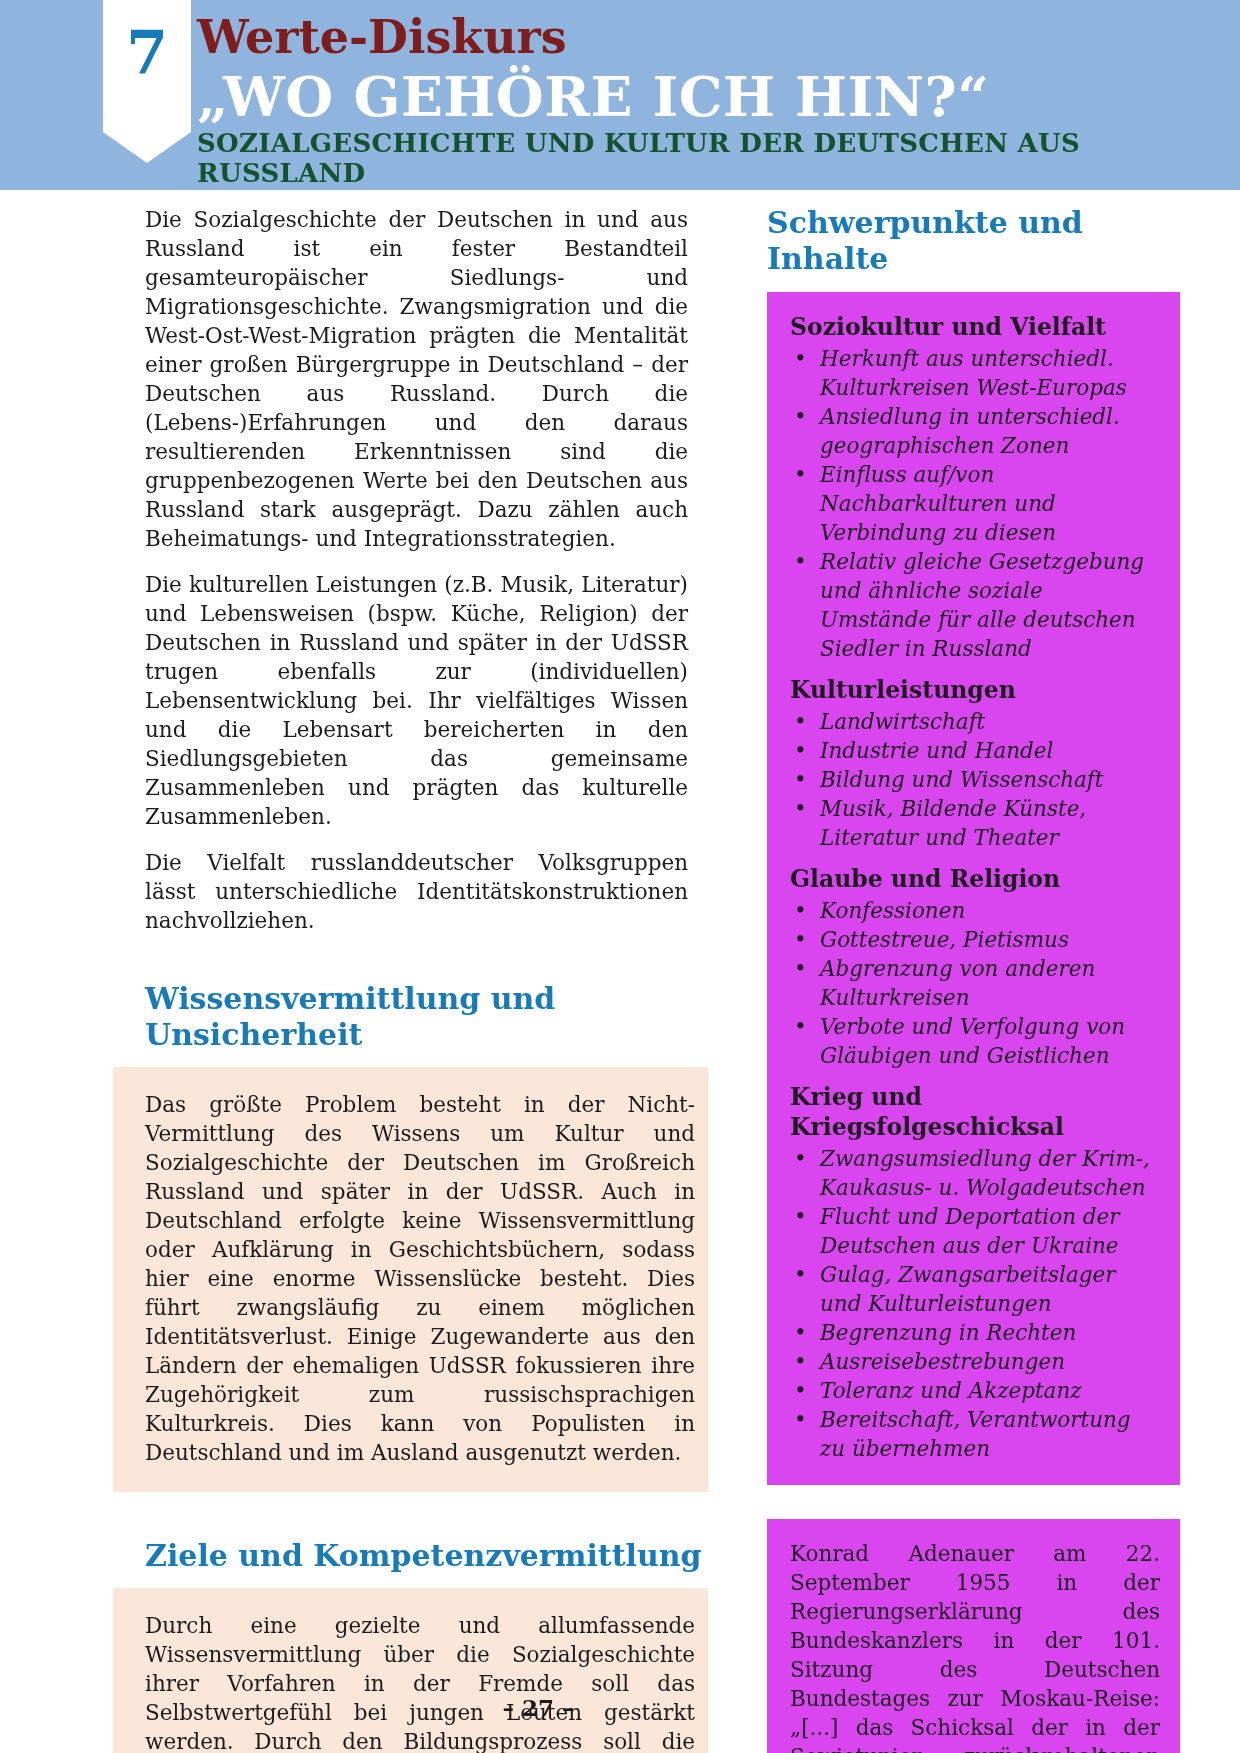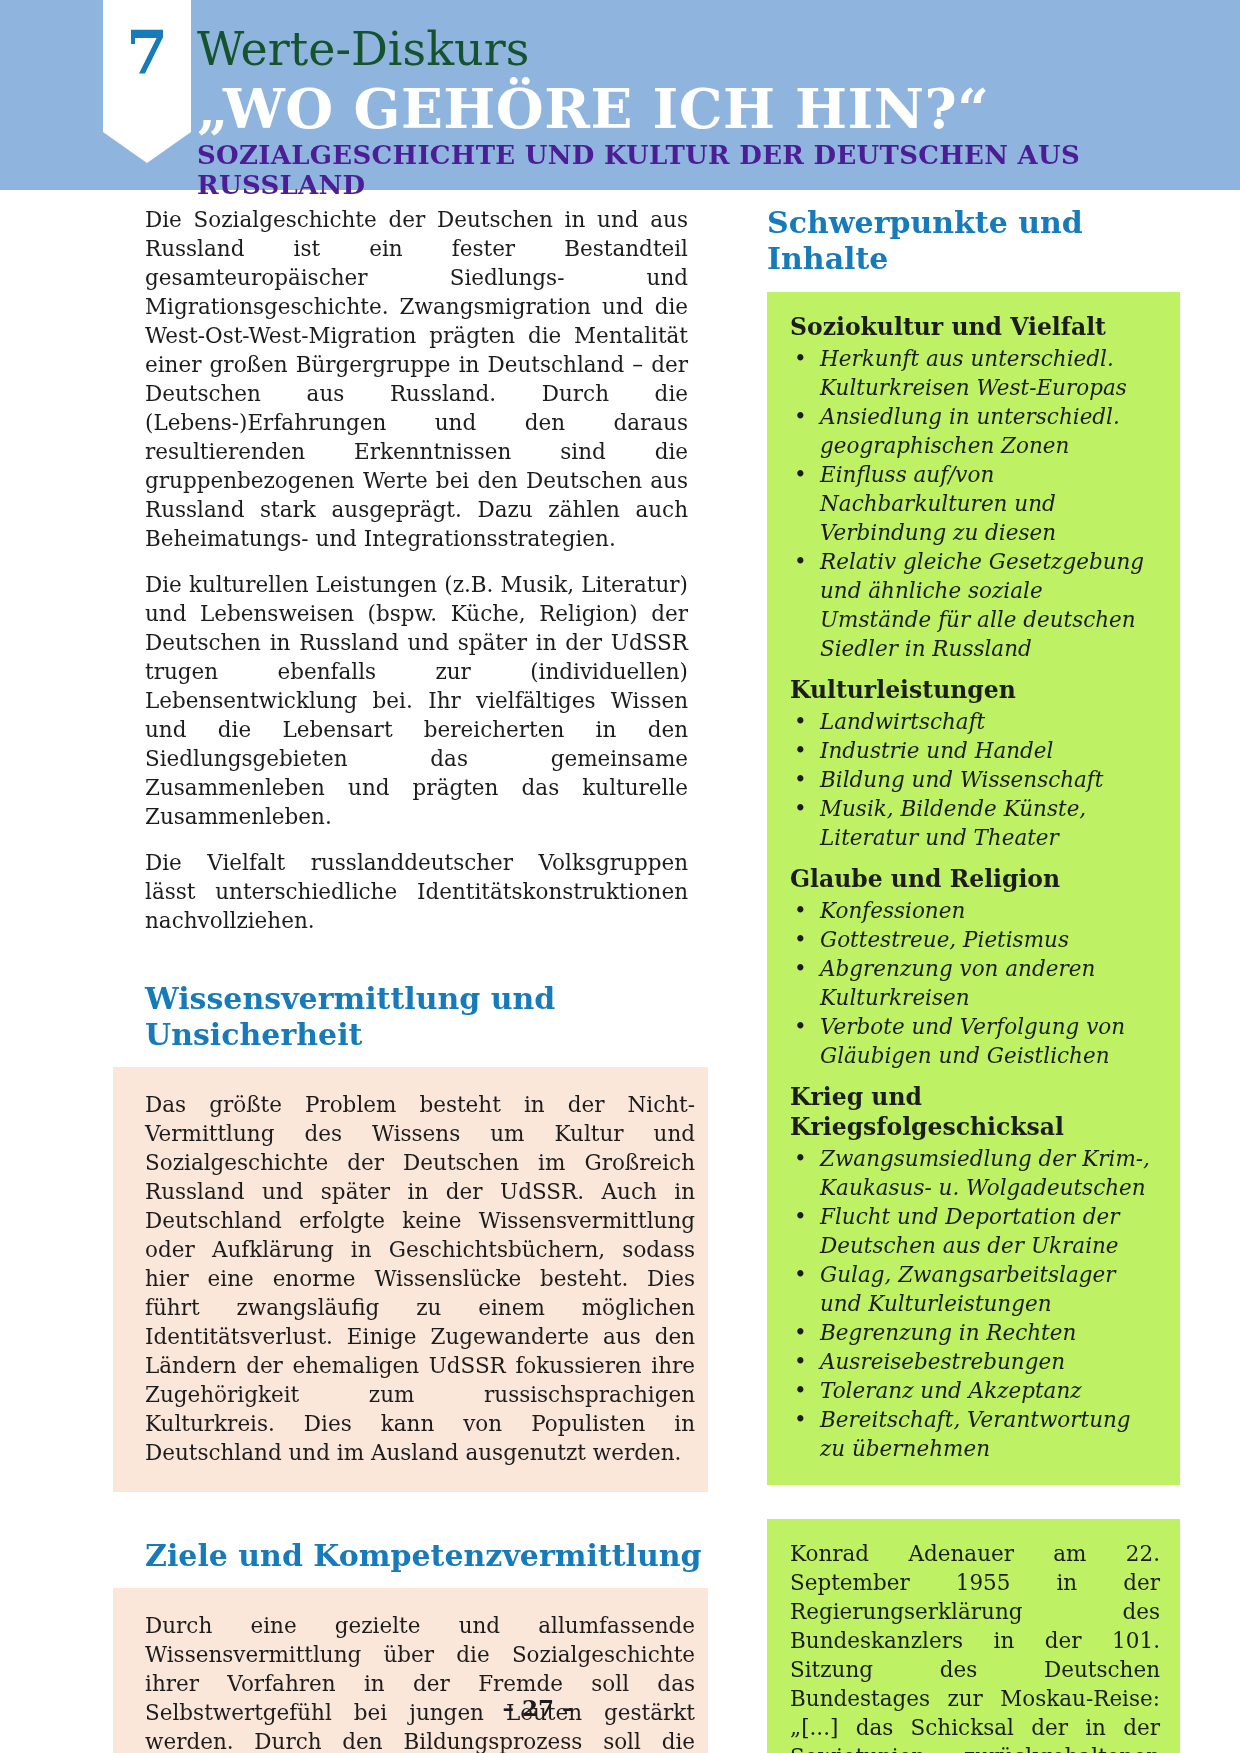--- a/index.html
+++ b/index.html
@@ -22,31 +22,31 @@
     background:#ffffff;
     clip-path:polygon(0 0,100% 0,100% 81%,50% 100%,0 81%);
     text-align:center;
   }
   .bookmark span{
     display:inline-block;margin-top:22px;
     font-size:60px;line-height:60px;font-weight:bold;color:#177bba;
   }
   .band-text{position:absolute;left:197px;top:0;width:1000px;}
   .band-title{
-    margin-top:24px;
-    font-size:46px;line-height:50px;font-weight:normal;color:#14532d;
+    margin-top:12px;
+    font-size:46px;line-height:50px;font-weight:bold;color:#7f1d1d;
   }
   .band-subtitle{
     margin-top:6px;
     font-size:55px;line-height:58px;font-weight:bold;color:#ffffff;
     letter-spacing:0.5px;
   }
   .band-tagline{
     margin-top:2px;
-    font-size:26px;line-height:30px;font-weight:bold;color:#4c1d95;
+    font-size:26px;line-height:30px;font-weight:bold;color:#14532d;
     letter-spacing:0.3px;
   }
 
   
   .left-col{
     position:absolute;left:113px;top:205px;width:595px;
   }
   .left-col p.body{
     margin:0 20px 17px 32px;
     font-size:21.5px;line-height:29px;
@@ -65,21 +65,21 @@
     text-align:justify;hyphens:auto;
   }
   .gap-box{margin-bottom:0;}
 
   
   .right-col{
     position:absolute;left:767px;top:205px;width:413px;
   }
   .right-col h2.blue-head{margin:0 0 15px 0;}
   .green-box{
-    background:#bef264;
+    background:#d946ef;
     padding:20px 20px 22px 23px;
     box-sizing:border-box;width:413px;
   }
   .green-box h3{
     margin:12px 0 2px 0;
     font-size:23.5px;line-height:30px;font-weight:bold;
   }
   .green-box h3:first-child{margin-top:0;}
   .green-box ul{
     margin:0;padding:0;list-style:none;

